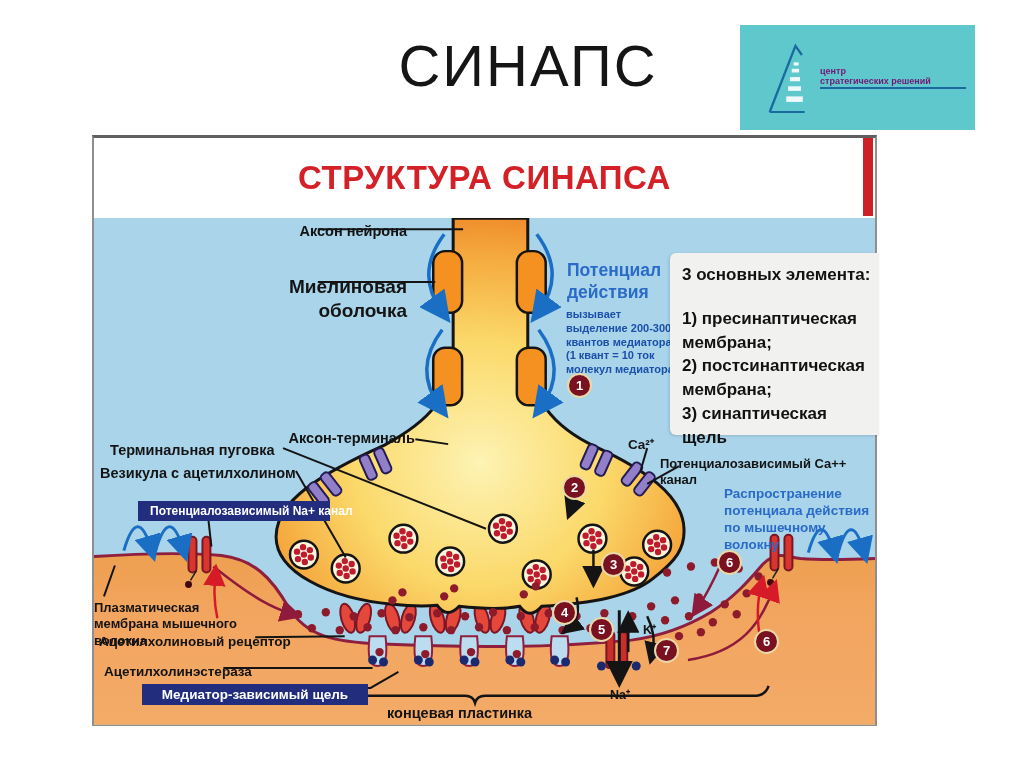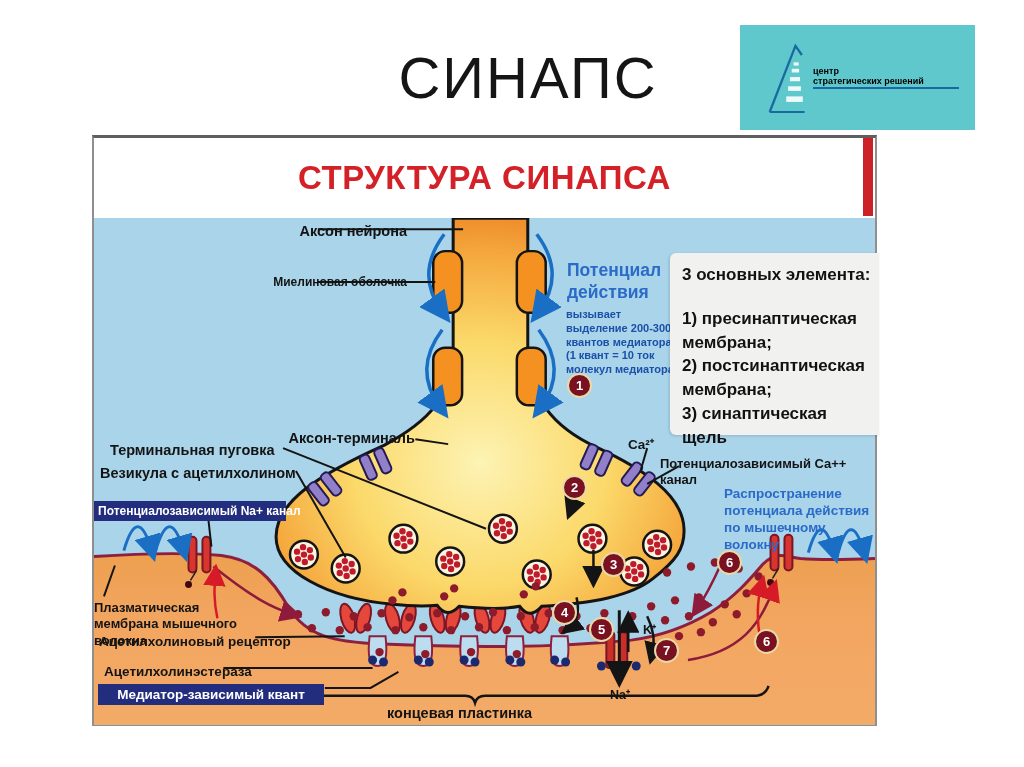--- a/index.html
+++ b/index.html
@@ -1,48 +1,48 @@
 <!DOCTYPE html>
 <html><head>
 <meta charset="utf-8">
 <style>
   * { margin:0; padding:0; box-sizing:border-box; }
   html,body { background:#ffffff; }
   body { font-family:"Liberation Sans", sans-serif; }
   .slide { position:relative; width:1024px; height:767px; background:#fff; overflow:hidden; }
 
   .slide-title {
-    position:absolute; left:0; top:44px; width:1024px;
+    position:absolute; left:0; top:32px; width:1024px;
     text-align:center; font-size:58px; font-weight:400; letter-spacing:2px; color:#151515;padding-left:32px;
   }
 
   
   .logo { position:absolute; left:740px; top:25px; width:235px; height:105px;
     background:#5fc8cc; display:flex; align-items:center; padding:8px 6px 8px 26px; }
-  .logo-text { color:#000000; margin-left:1px; line-height:1.15; }
+  .logo-text { color:#701a75; margin-left:8px; line-height:1.15; }
   .logo-small { font-size:9px; font-weight:700; }
   .logo-name { font-size:27px; font-weight:400; letter-spacing:1px; margin-top:1px; }
   .logo-underline { width:146px; border-bottom:2px solid #1a6aa0; margin-top:1px; }
 
   
   .dbox { position:absolute; left:92px; top:135px; width:785px; height:591px;
     background:#a9d4ea; border:2px solid #8f8f8f; border-top:3px solid #5f5f5f;text-decoration:underline; }
   .dhead { position:absolute; left:0; top:0; width:100%; height:80px; background:#ffffff;
     display:flex; align-items:center; justify-content:center; }
   .dhead-text { color:#d42127; font-size:33px; font-weight:800; letter-spacing:.5px; }
   .redbar { position:absolute; right:2px; top:0; width:10px; height:78px; background:#cc2227; }
 
   .art { position:absolute; left:0; top:80px; width:781px; height:507px; }
 
   
   .lbl { position:absolute; font-weight:700; color:#141414; line-height:1.25; }
   .lbl-r { text-align:right; }
   .blue { color:#2b6bc8; }
   .navybox { position:absolute; background:#232d7e; color:#fff; font-weight:700;
-    text-align:center; padding:3px 4px; white-space:nowrap; }
+    text-align:center; padding:3px 12px; white-space:nowrap;margin-left:44px; }
   .badge { position:absolute; width:25px; height:25px; border-radius:50%;
     background:#7a1120; border:2px solid #e9d9a8; color:#fff; font-size:13px; font-weight:700;
     text-align:center; line-height:21px; }
 
   .panel { position:absolute; left:576px; top:115px; width:209px; height:182px;
     background:#f1f1ef; border-radius:6px 0 0 6px; padding:10px 6px 6px 12px;
     color:#121212; font-weight:700; font-size:17px; line-height:1.4;
     box-shadow:-1px 1px 3px rgba(0,0,0,.15); }
   .panel-h { margin-bottom:20px; }
 </style>
@@ -355,34 +355,34 @@
         <path d="M588,249 L556,267"></path>
         <path d="M10,380 L21,349"></path>
         <path d="M162,421 L252,420"></path>
         <path d="M130,452 L280,452"></path>
         <path d="M232,472 L278,472 L306,456"></path>
       </g>
       <path d="M88,470 Q91,480 103,480 L373,480 Q381,480 383,487 Q385,480 393,480 L663,480 Q675,480 678,470" fill="none" stroke="#141414" stroke-width="2.5"></path>
     </svg>
 
     <div class="lbl lbl-r" style="left:193px;top:84px;width:120px;font-size:14.5px">Аксон нейрона</div>
-    <div class="lbl lbl-r" style="left:135px;top:137px;width:178px;font-size:12px">Миелиновая оболочка</div>
+    <div class="lbl lbl-r" style="left:135px;top:137px;width:178px;font-size:19px">Миелиновая оболочка</div>
     <div class="lbl blue" style="left:473px;top:122px;width:160px;font-size:17.5px">Потенциал действия</div>
     <div class="lbl" style="left:472px;top:170px;width:118px;font-size:11px;color:#1b4fa8">вызывает выделение 200-300 квантов медиатора (1 квант = 10 ток молекул медиатора)</div>
     <div class="lbl lbl-r" style="left:185px;top:291px;width:136px;font-size:14.5px">Аксон-терминаль</div>
     <div class="lbl" style="left:16px;top:303px;font-size:14.5px">Терминальная пуговка</div>
     <div class="lbl" style="left:6px;top:326px;font-size:14.5px">Везикула с ацетилхолином</div>
     <div class="navybox" style="left:0;top:363px;width:192px;font-size:12px">Потенциалозависимый Na+ канал</div>
     <div class="lbl" style="left:534px;top:299px;font-size:13.5px">Ca²⁺</div>
     <div class="lbl blue" style="left:630px;top:348px;width:152px;font-size:13.5px">Распространение потенциала действия по мышечному волокну</div>
     <div class="lbl" style="left:566px;top:318px;font-size:13px">Потенциалозависимый Ca++ канал</div>
     <div class="lbl" style="left:5px;top:496px;font-size:13.5px">Ацетилхолиновый рецептор</div>
     <div class="lbl" style="left:0;top:462px;width:172px;font-size:13px">Плазматическая мембрана мышечного волокна</div>
     <div class="lbl" style="left:10px;top:526px;font-size:13.5px">Ацетилхолинэстераза</div>
-    <div class="navybox" style="left:4px;top:546px;width:226px;font-size:13.5px">Медиатор-зависимый квант</div>
+    <div class="navybox" style="left:4px;top:546px;width:226px;font-size:13.5px">Медиатор-зависимый щель</div>
     <div class="lbl" style="left:293px;top:566px;width:180px;text-align:left;font-size:14.5px">концевая пластинка</div>
     <div class="lbl" style="left:549px;top:485px;font-size:12.5px">K⁺</div>
     <div class="lbl" style="left:516px;top:550px;font-size:12.5px">Na⁺</div>
 
     <div class="badge" style="left:473px;top:235px">1</div>
     <div class="badge" style="left:468px;top:337px">2</div>
     <div class="badge" style="left:507px;top:414px">3</div>
     <div class="badge" style="left:458px;top:462px">4</div>
     <div class="badge" style="left:495px;top:479px">5</div>
     <div class="badge" style="left:623px;top:412px">6</div>

